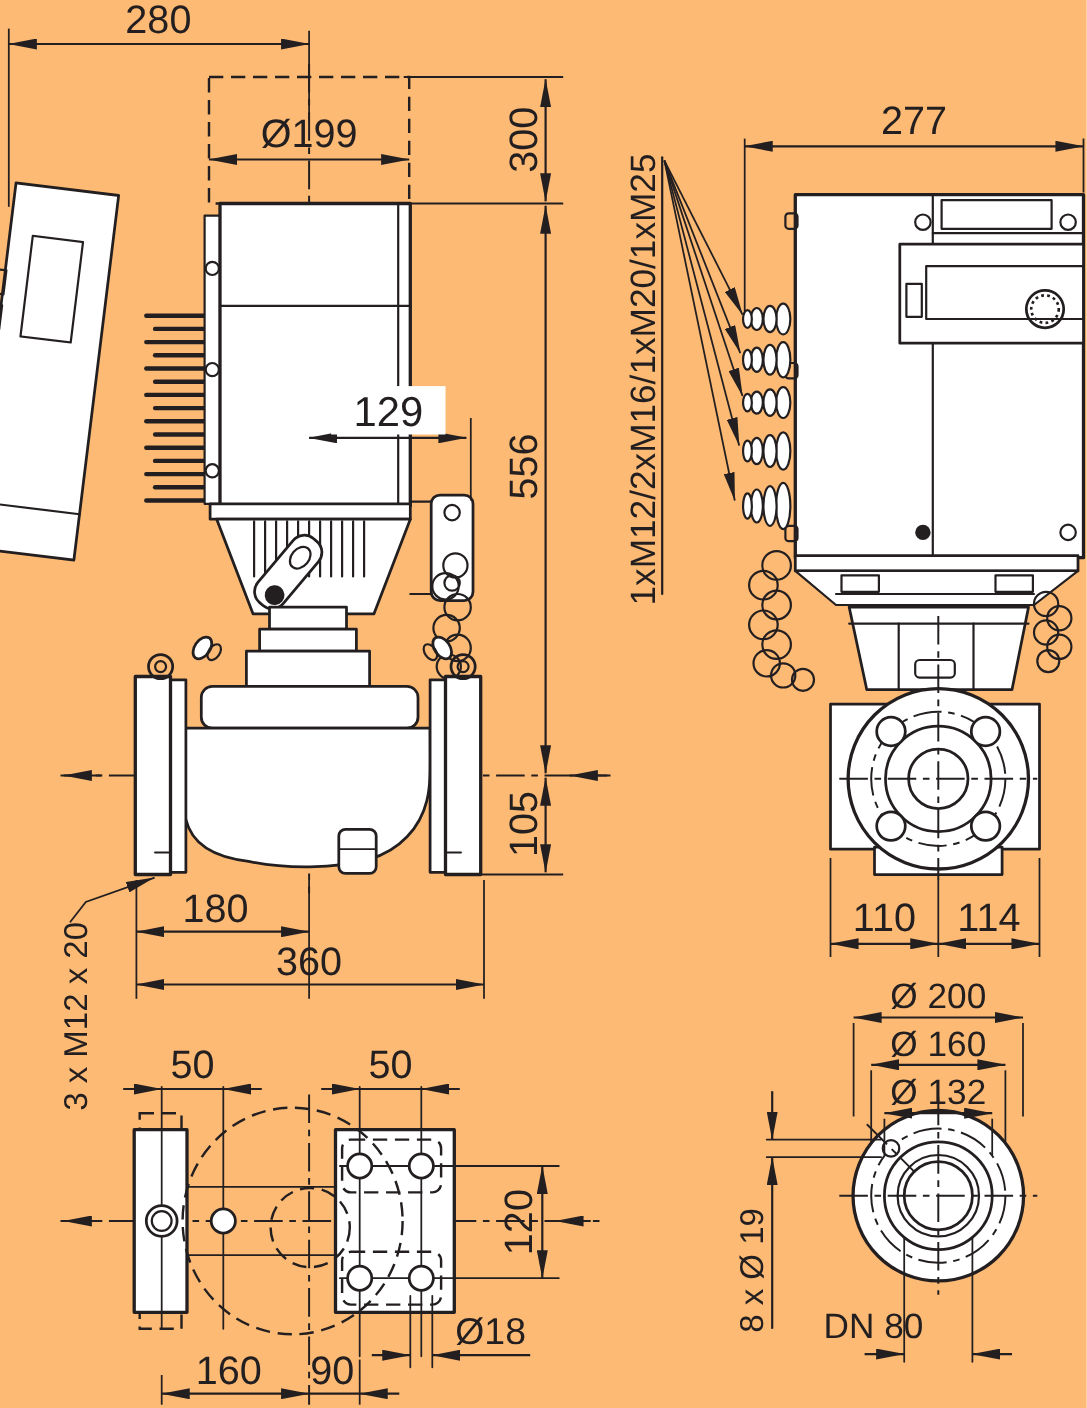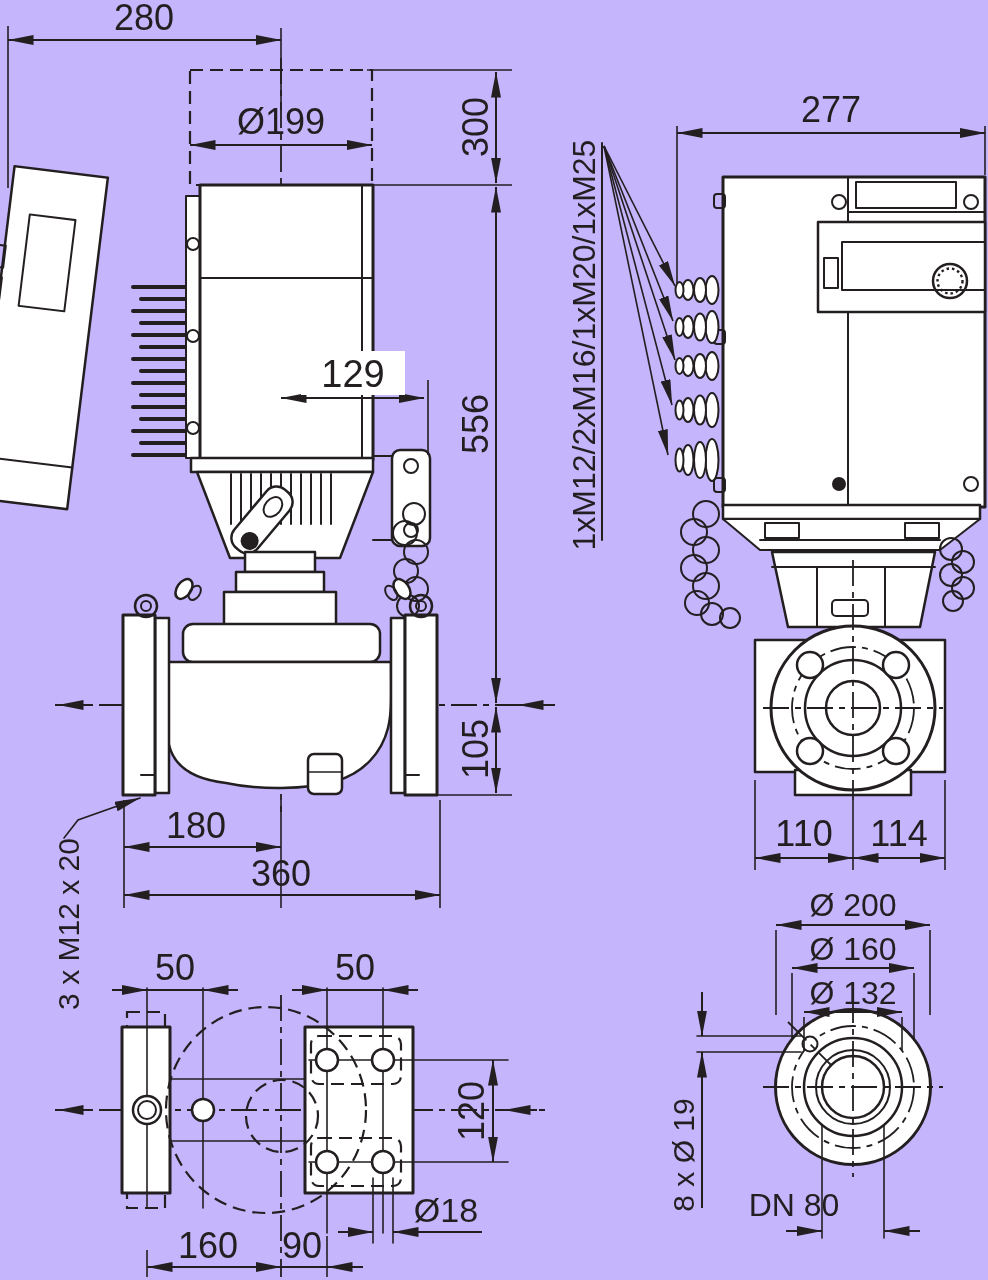--- a/index.html
+++ b/index.html
@@ -1,16 +1,16 @@
 <!DOCTYPE html>
 <html><head>
 <meta charset="utf-8">
 <style>
   html,body{margin:0;padding:0;background:#ffffff;}
-  .stage{width:988px;height:1280px;position:relative;background:#c4b5fd;}
+  .stage{width:988px;height:1280px;position:relative;background:#fdba74;}
   svg{display:block;}
   
   .o3{stroke:#231f20;stroke-width:3;fill:none;stroke-linecap:round;stroke-linejoin:round;}
   .o25{stroke:#231f20;stroke-width:2.5;fill:none;stroke-linecap:round;stroke-linejoin:round;}
   .o2{stroke:#231f20;stroke-width:2;fill:none;stroke-linecap:round;stroke-linejoin:round;}
   .o15{stroke:#231f20;stroke-width:1.6;fill:none;stroke-linecap:round;}
   .fin{stroke:#231f20;stroke-width:4;fill:none;stroke-linecap:round;}
   .wf{fill:#ffffff;}
   .dim{stroke:#231f20;stroke-width:2;fill:none;}
   .ext{stroke:#231f20;stroke-width:1.6;fill:none;}

